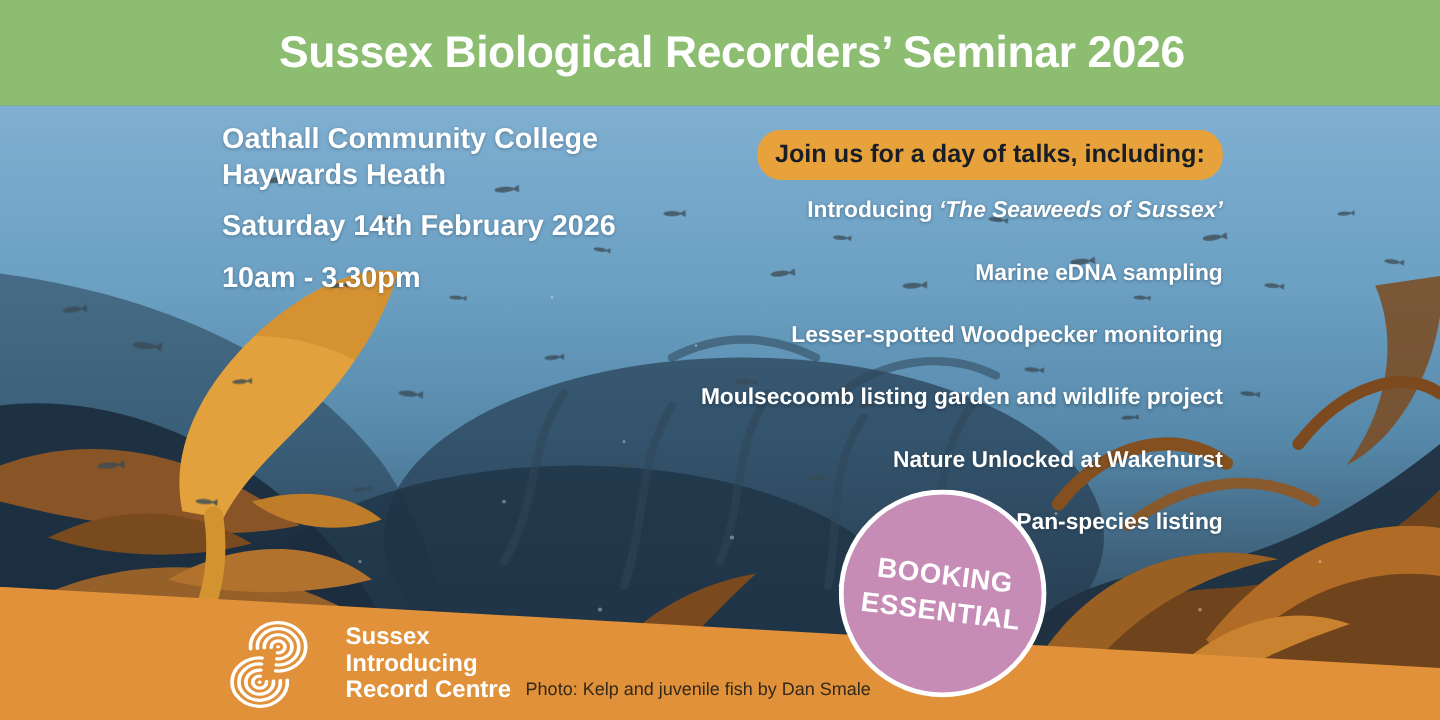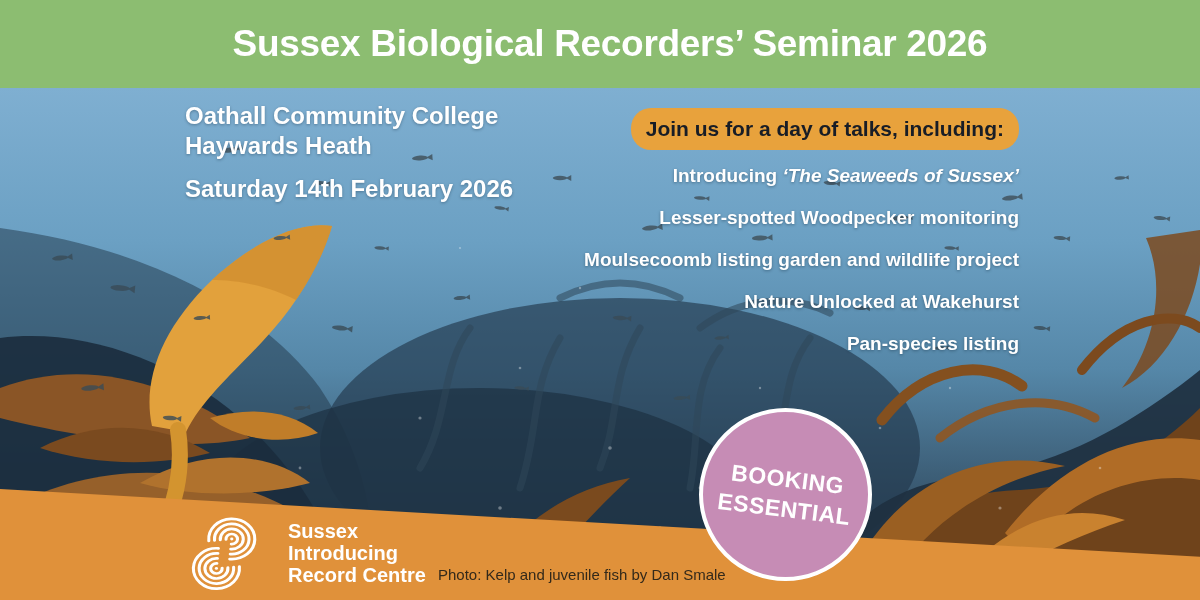--- a/index.html
+++ b/index.html
@@ -29,21 +29,21 @@
   
   .talks-panel{
     position:absolute;top:108px;right:181px;z-index:4;
     display:flex;flex-direction:column;align-items:flex-end;
   }
   .talks-heading{
     background:#e8a23c;color:#181d26;font-weight:700;font-size:21px;
     padding:9px 15px;white-space:nowrap;
   }
   .talks-list{
-    margin-top:15px;display:flex;flex-direction:column;align-items:flex-end;gap:20px;
+    margin-top:15px;display:flex;flex-direction:column;align-items:flex-end;gap:30px;
     color:#fff;font-weight:700;font-size:19px;
     text-shadow:0 1px 3px rgba(10,30,45,.4);
   }
   .talk-item{white-space:nowrap;}
   .talk-item em{font-style:italic;}
   
   .booking-badge{
     position:absolute;left:699px;top:408px;width:173px;height:173px;z-index:5;
     background:#c68cb5;border:4px solid #ffffff;border-radius:50%;box-sizing:border-box;
     display:flex;align-items:center;justify-content:center;
@@ -189,28 +189,30 @@
   </svg>
 
   <header class="title-bar" style="background-color: rgb(140, 189, 113); padding-left: 10px;">
     <h1>Sussex Biological Recorders’ Seminar 2026</h1>
   </header>
 
   <div class="venue-block">
     <p>Oathall Community College</p>
     <p>Haywards Heath</p>
     <p class="gap">Saturday 14th February 2026</p>
+    <p class="gap">10am - 3.30pm</p>
   </div>
 
   <div class="talks-panel">
     <div class="talks-heading" style="background-color: rgb(232, 162, 60); border-radius: 20px;">Join us for a day of talks, including:</div>
     <div class="talks-list">
       <div class="talk-item">
         <span>Introducing </span><em>‘The Seaweeds of Sussex’</em>
       </div>
+      <div class="talk-item">Marine eDNA sampling</div>
       <div class="talk-item">Lesser-spotted Woodpecker monitoring</div>
       <div class="talk-item">Moulsecoomb listing garden and wildlife project</div>
       <div class="talk-item">Nature Unlocked at Wakehurst</div>
       <div class="talk-item">Pan-species listing</div>
     </div>
   </div>
 
   <div class="booking-badge" style="background-color: rgb(198, 140, 181);">
     <div class="booking-text">
       <div>BOOKING</div>

